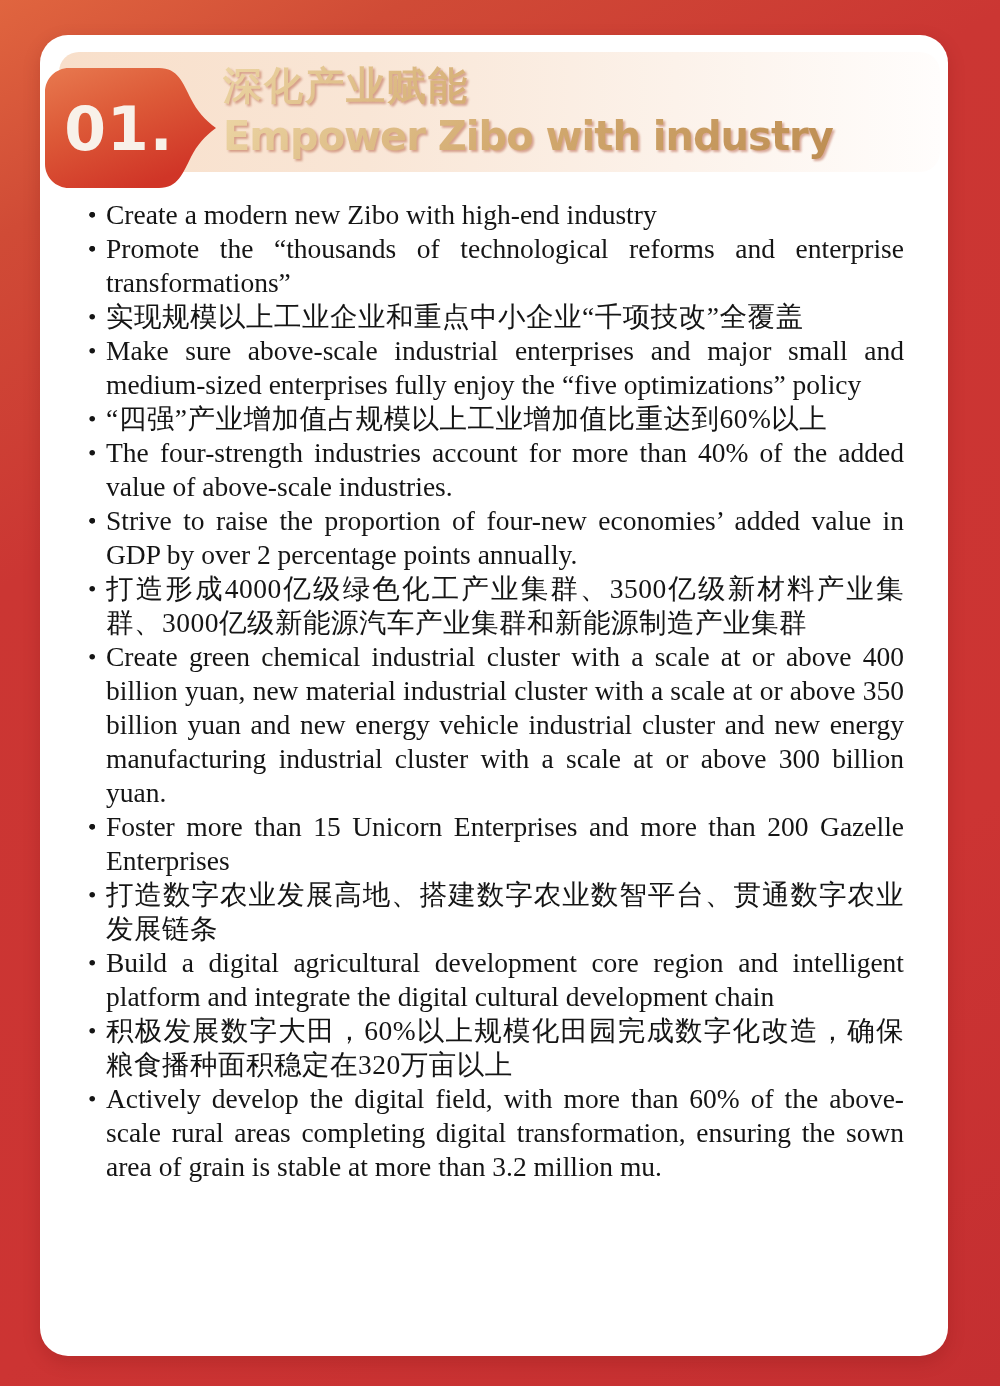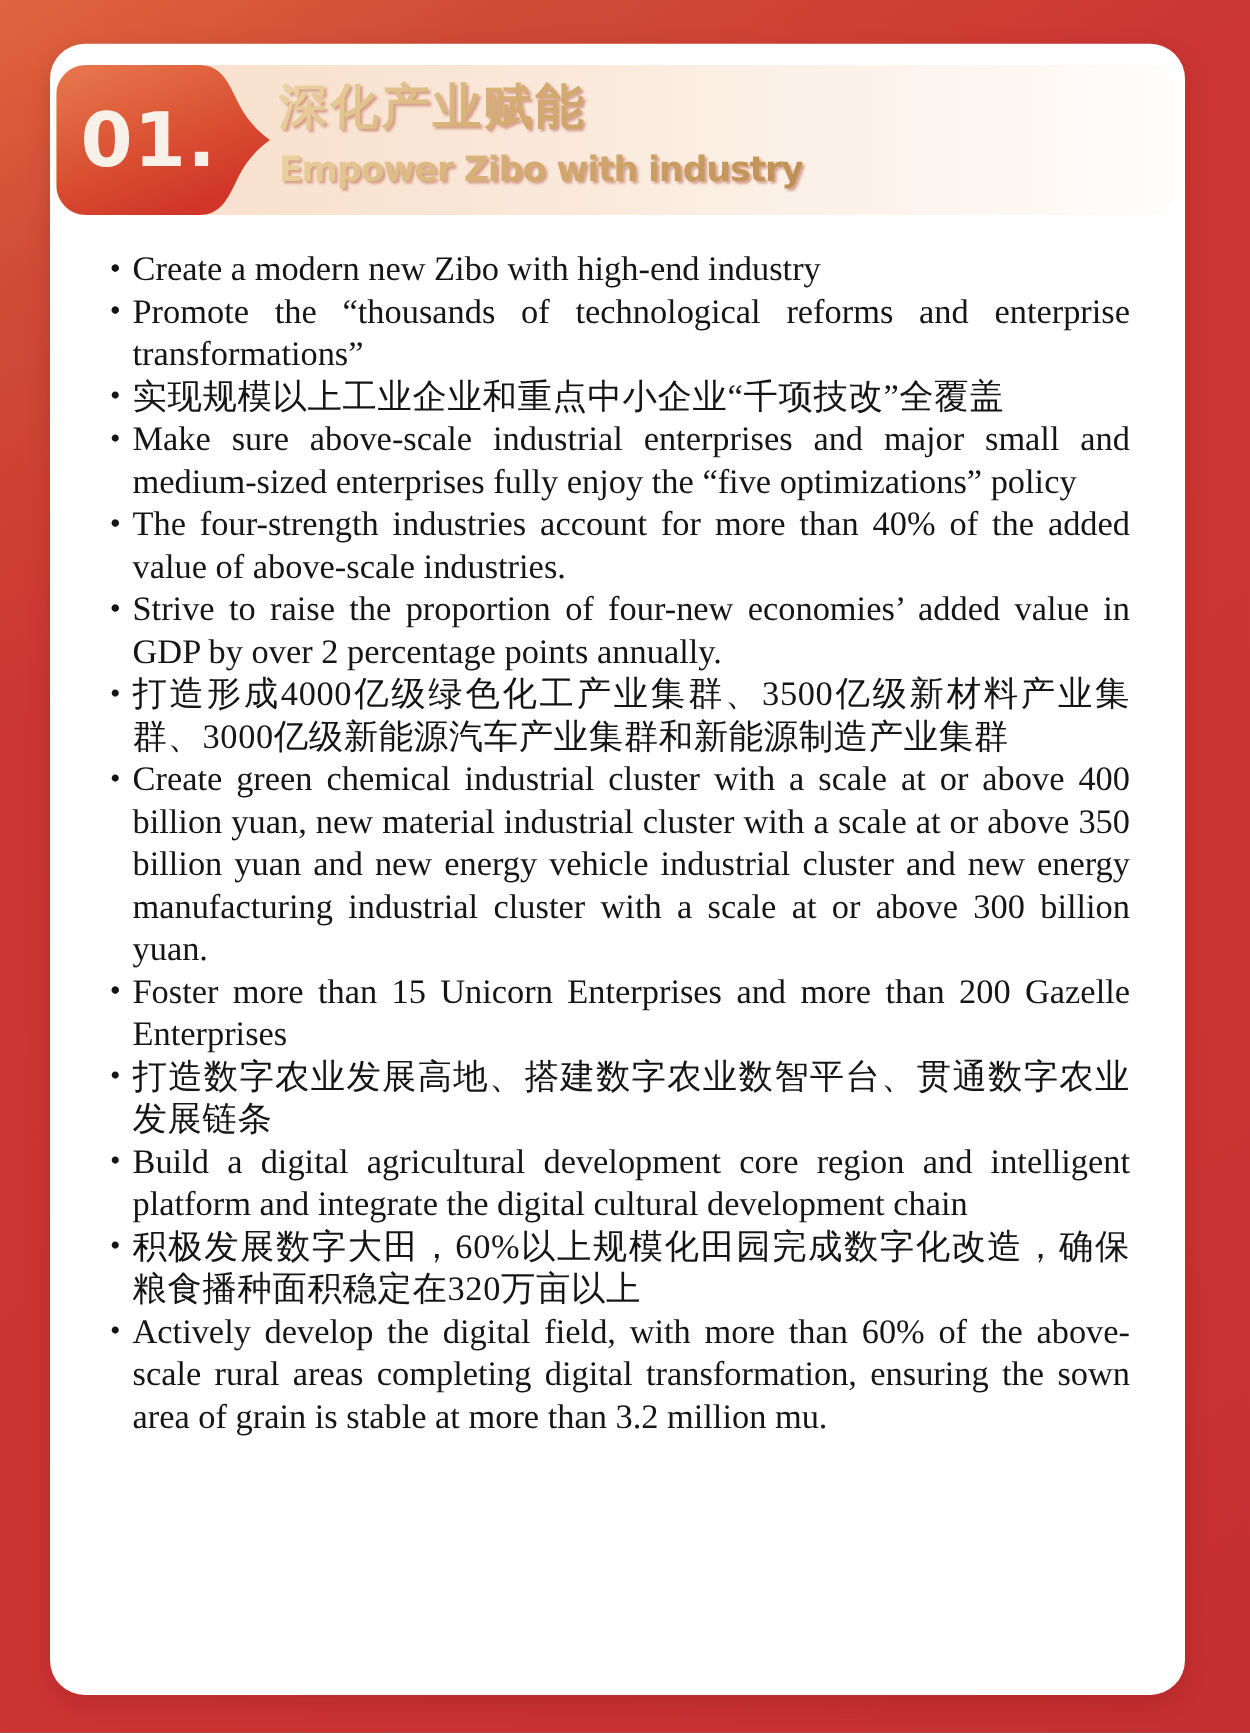--- a/index.html
+++ b/index.html
@@ -27,21 +27,21 @@
     height: 122px;
   }
   .strip {
     position: absolute;
     left: 14px; right: 0; top: 2px; bottom: 0;
     border-radius: 20px;
     background: linear-gradient(90deg, #f8dfca 0%, #f9e6d6 35%, #fcf2ea 70%, #fffdfc 100%);
   }
   .badge {
     position: absolute;
-    left: 0; top: 2px;
+    left: 0; top: 18px;
     width: 172px; height: 152px;
   }
   .badge svg { position: absolute; left: 0; top: 0; }
   .badge .num {
     position: absolute;
     left: 0; top: 0; width: 148px; height: 120px;
     display: flex; align-items: center; justify-content: center;
     font-family: "DejaVu Sans", "Liberation Sans", sans-serif;
     font-weight: bold;
     font-size: 60px;
@@ -57,21 +57,21 @@
     height: 116px;
   }
   .title-zh, .title-en {
     font-family: "DejaVu Sans", "Liberation Sans", sans-serif;
     font-weight: bold;
     color: #c99e63;
     filter: drop-shadow(2px 2px 1px rgba(170,70,45,0.45));
     white-space: nowrap;
   }
   .title-zh { font-size: 39px; line-height: 50px; letter-spacing: 2px; }
-  .title-en { font-size: 28px; line-height: 50px; letter-spacing: -1px; text-align: right; }
+  .title-en { font-size: 40px; line-height: 50px; letter-spacing: -1px; text-align: right; }
   @supports (-webkit-background-clip: text) {
     .title-zh, .title-en {
       background: linear-gradient(135deg, #ecd5a4 0%, #d4ac72 45%, #bd8d52 100%);
       -webkit-background-clip: text;
       background-clip: text;
       color: transparent;
     }
   }
   ul.bullets {
     list-style: none;
@@ -126,21 +126,21 @@
       </div>
     </div>
 
     <ul class="bullets">
         <li class="zh"><span class="dot">•</span></li>
         <li class="en"><span class="dot">•</span><span>Create a modern new Zibo with high-end industry</span></li>
         <li class="zh"><span class="dot">•</span></li>
         <li class="en"><span class="dot">•</span><span>Promote the “thousands of technological reforms and enterprise transformations”</span></li>
         <li class="zh"><span class="dot">•</span><span>实现规模以上工业企业和重点中小企业“千项技改”全覆盖</span></li>
         <li class="en"><span class="dot">•</span><span>Make sure above-scale industrial enterprises and major small and medium-sized enterprises fully enjoy the “five optimizations” policy</span></li>
-        <li class="zh"><span class="dot">•</span></li>
+        <li class="zh"><span class="dot">•</span><span>“四强”产业增加值占规模以上工业增加值比重达到60%以上</span></li>
         <li class="en"><span class="dot">•</span><span>The four-strength industries account for more than 40% of the added value of above-scale industries.</span></li>
         <li class="zh"><span class="dot">•</span></li>
         <li class="en"><span class="dot">•</span><span>Strive to raise the proportion of four-new economies’ added value in GDP by over 2 percentage points annually.</span></li>
         <li class="zh"><span class="dot">•</span><span>打造形成4000亿级绿色化工产业集群、3500亿级新材料产业集群、3000亿级新能源汽车产业集群和新能源制造产业集群</span></li>
         <li class="en"><span class="dot">•</span><span>Create green chemical industrial cluster with a scale at or above 400 billion yuan, new material industrial cluster with a scale at or above 350 billion yuan and new energy vehicle industrial cluster and new energy manufacturing industrial cluster with a scale at or above 300 billion yuan.</span></li>
         <li class="zh"><span class="dot">•</span></li>
         <li class="en"><span class="dot">•</span><span>Foster more than 15 Unicorn Enterprises and more than 200 Gazelle Enterprises</span></li>
         <li class="zh"><span class="dot">•</span><span>打造数字农业发展高地、搭建数字农业数智平台、贯通数字农业发展链条</span></li>
         <li class="en"><span class="dot">•</span><span>Build a digital agricultural development core region and intelligent platform and integrate the digital cultural development chain</span></li>
         <li class="zh"><span class="dot">•</span><span>积极发展数字大田，60%以上规模化田园完成数字化改造，确保粮食播种面积稳定在320万亩以上</span></li>

